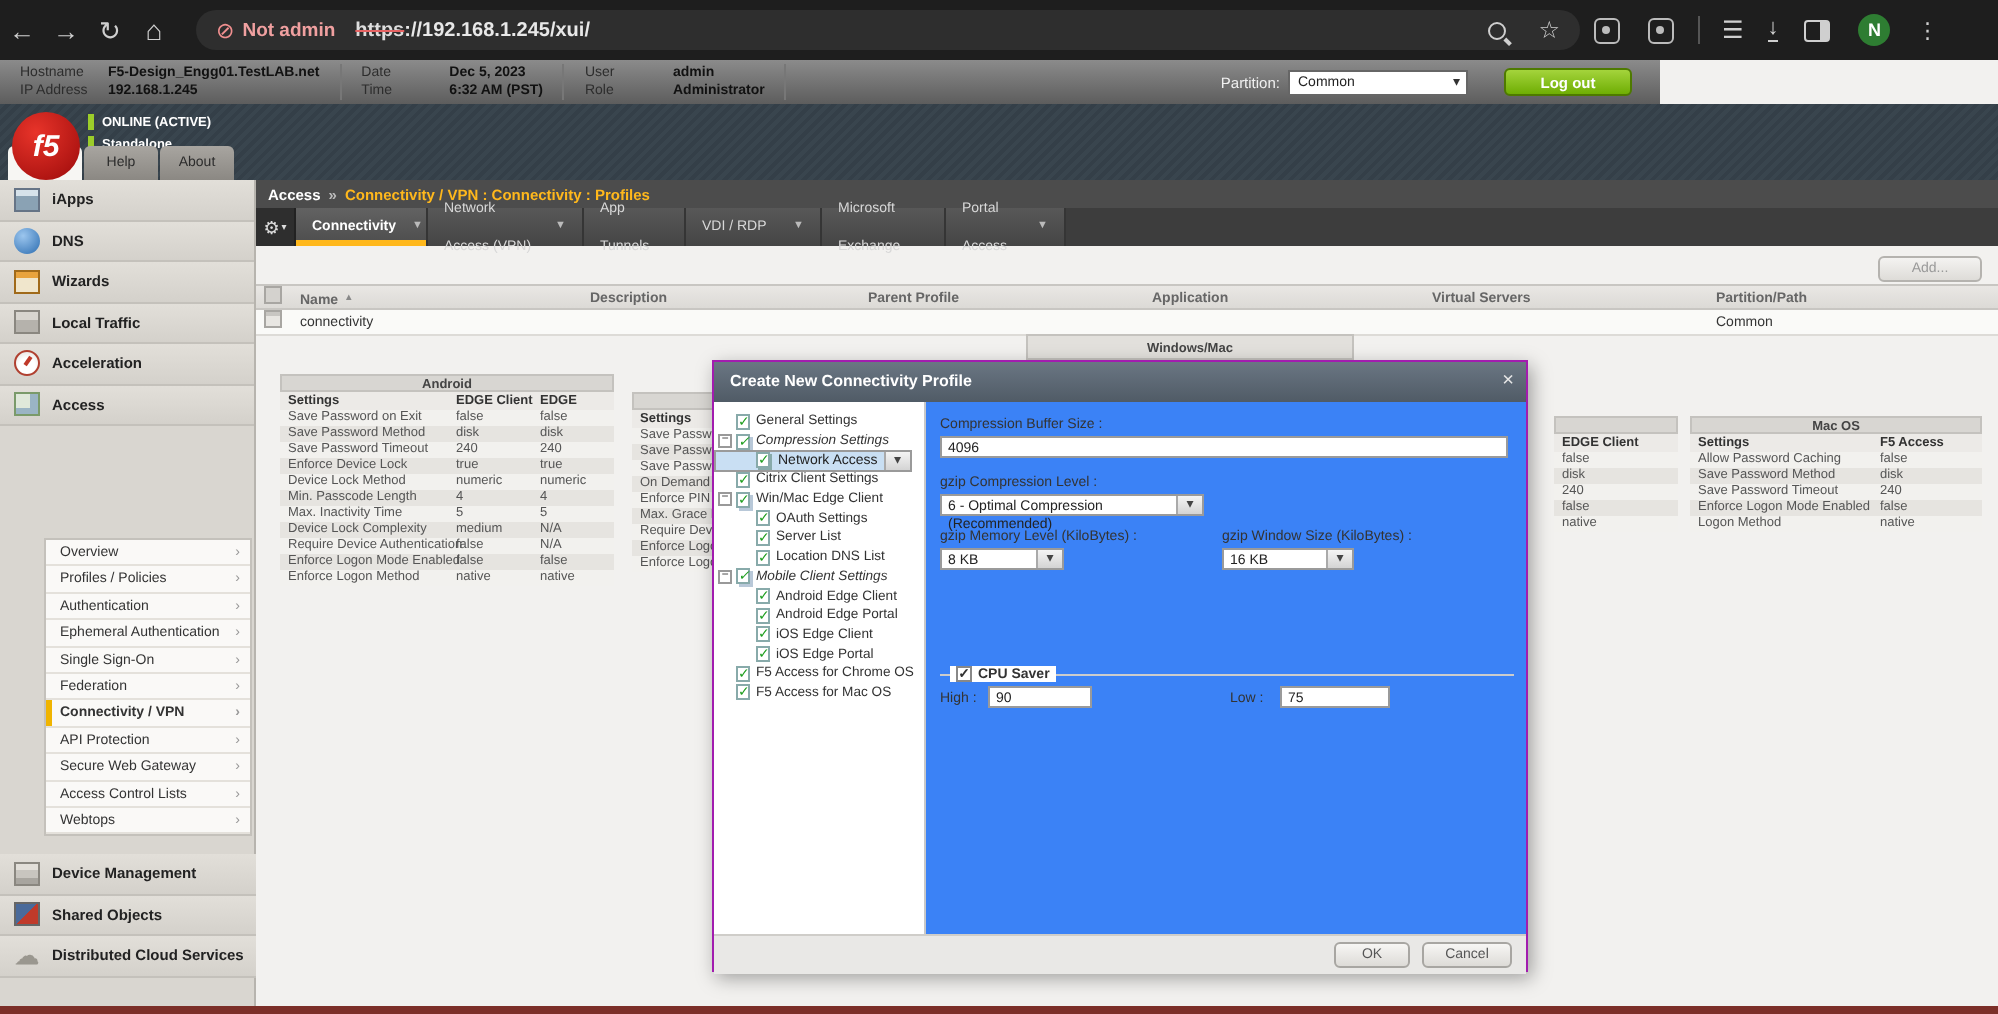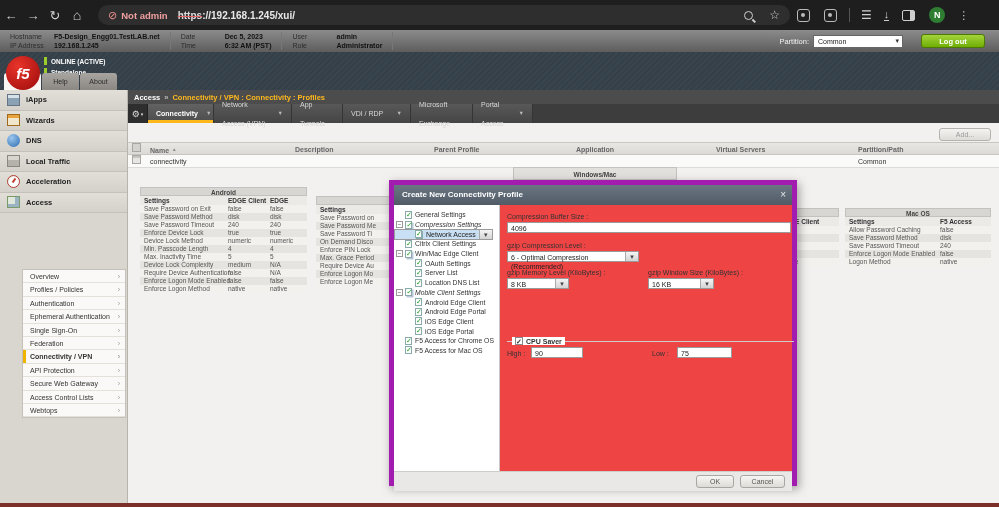--- a/index.html
+++ b/index.html
@@ -27,21 +27,21 @@
   .vsep { width:1px; height:14px; background:#555; margin:0 5px; }
   .listico { color:#cfcfcf; font-size:12px; margin:0 6px; }
   .dlico { color:#cfcfcf; font-size:11px; margin:0 6px; border-bottom:1.5px solid #cfcfcf; line-height:11px; }
   .panico { width:13px; height:11px; border:1.5px solid #cfcfcf; border-radius:2px; margin:0 7px;
     background:linear-gradient(90deg, transparent 0 7px, #cfcfcf 7px); }
   .avatar { width:16px; height:16px; border-radius:50%; background:#2e7d32; color:#fff; font-size:9px; font-weight:bold;
     display:flex; align-items:center; justify-content:center; margin:0 7px; }
   .kebab { color:#cfcfcf; font-size:11px; margin:0 6px; }
 
   
-  #f5bar { left:0; top:30px; width:999px; height:22px; background:linear-gradient(#8b8b8b,#5d5d5d);
+  #f5bar { left:0; top:30px; width:830px; height:22px; background:linear-gradient(#8b8b8b,#5d5d5d);
     display:flex; align-items:center; font-size:7px; }
   .fgroup { padding:0 10px; height:18px; display:flex; flex-direction:column; justify-content:center; border-right:1px solid #777; }
   .frow { display:flex; line-height:9px; }
   .flabel { color:#2d2d2d; width:44px; }
   .fvalue { color:#111; font-weight:bold; }
   .fbspace { flex:1; }
   .partlbl { color:#f0f0f0; margin-right:4px; font-size:7.5px; }
   .partsel { width:90px; height:13px; background:#fff; border:1px solid #666; font-size:7px; color:#222;
     display:flex; align-items:center; padding:0 4px; position:relative; }
   .partsel::after { content:"▾"; position:absolute; right:3px; color:#333; font-size:7px; }
@@ -130,21 +130,21 @@
   .p0 { position:absolute; left:4px; } .pA { position:absolute; } 
   #t-android { left:140px; top:187px; width:167px; }
   #t-android .colB { left:88px; } #t-android .colC { left:130px; }
   #t-middle { left:316px; top:196px; width:120px; }
   #t-winmac { left:513px; top:167px; width:164px; }
   #t-edge { left:777px; top:208px; width:62px; }
   #t-macos { left:845px; top:208px; width:146px; }
   #t-macos .colB { left:95px; }
 
   
-  #modal { left:389px; top:180px; width:408px; height:306px; background:#ef4444; border:5px solid #a21caf;
+  #modal { left:356px; top:180px; width:408px; height:306px; background:#3b82f6; border:1px solid #a21caf;
     box-shadow:2px 3px 9px rgba(0,0,0,.35); z-index:10; }
   #mtitle { position:absolute; left:0; top:0; width:100%; height:20px; background:linear-gradient(#6a7683,#505b66);
     color:#fff; font-size:8px; font-weight:bold; line-height:20px; padding-left:8px; }
   #mclose { position:absolute; right:6px; top:0; color:#e8e8e8; font-size:10px; line-height:20px; cursor:pointer; }
   #mtree { position:absolute; left:0; top:20px; width:106px; height:266px; border-right:1px solid #c8c8c8;
     background:#fff; padding-top:5px; font-size:6.8px; color:#333; overflow:hidden; }
   .trow { height:9.7px; display:flex; align-items:center; cursor:pointer; white-space:nowrap; }
   .trow.d0 { padding-left:11px; } .trow.d0p { padding-left:2px; } .trow.d1 { padding-left:21px; }
   .trow.ital { font-style:italic; }
   .trow.sel { background:#c9dff3; }
@@ -259,26 +259,26 @@
     <div id="sbtabs" style="left:4px">
       <div class="sbtab active">Main</div>
       <div class="sbtab">Help</div>
       <div class="sbtab">About</div>
     </div>
     <div class="navitem">
       <span class="nico ic-iapps"></span>
       <span>iApps</span>
       </div>
     <div class="navitem">
+      <span class="nico ic-dns"></span>
+      <span>DNS</span>
+      </div>
+    <div class="navitem">
       <span class="nico ic-wiz"></span>
       <span>Wizards</span>
-      </div>
-    <div class="navitem">
-      <span class="nico ic-dns"></span>
-      <span>DNS</span>
       </div>
     <div class="navitem">
       <span class="nico ic-lt"></span>
       <span>Local Traffic</span>
       </div>
     <div class="navitem">
       <span class="nico ic-acc"></span>
       <span>Acceleration</span>
       </div>
     <div class="navitem">
@@ -293,20 +293,34 @@
       <div class="subitem">Ephemeral Authentication</div>
       <div class="subitem">Single Sign-On</div>
       <div class="subitem">Federation</div>
       <div class="subitem active">Connectivity / VPN</div>
       <div class="subitem">API Protection</div>
       <div class="subitem">Secure Web Gateway</div>
       <div class="subitem">Access Control Lists</div>
       <div class="subitem">Webtops</div>
     </div>
 
+    <div id="sbbottom">
+      <div class="navitem">
+        <span class="nico ic-dev"></span>
+        <span>Device Management</span>
+        </div>
+      <div class="navitem">
+        <span class="nico ic-so"></span>
+        <span>Shared Objects</span>
+        </div>
+      <div class="navitem">
+        <span class="nico ic-cloud">☁</span>
+        <span>Distributed Cloud Services</span>
+        </div>
+    </div>
   </div>
 
   <div id="breadcrumb" class="abs">
     <span class="root">Access</span>
     <span class="sep">»</span>
     <span class="path">Connectivity / VPN : Connectivity : Profiles</span>
   </div>
   <div id="tabbar" class="abs">
     <div id="gearbox">⚙<span class="car">▾</span></div>
     <div class="ttab t0 active">

